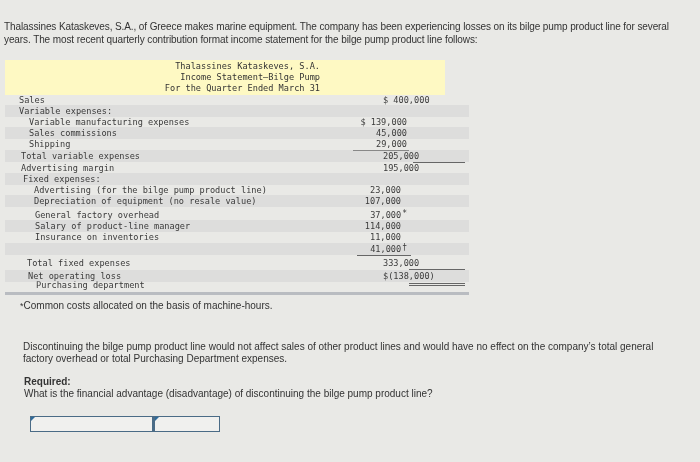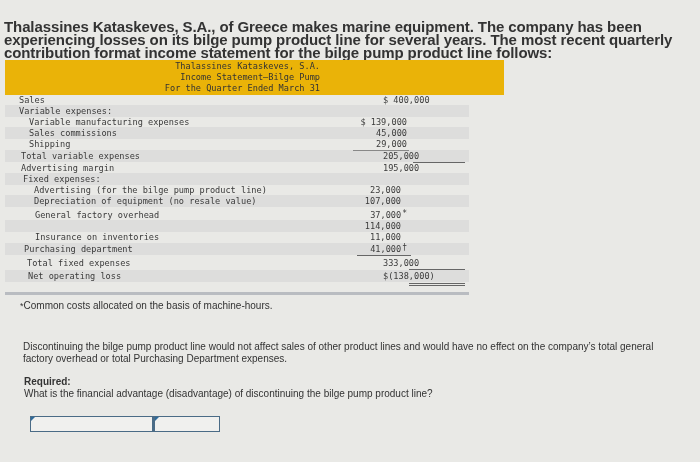--- a/index.html
+++ b/index.html
@@ -13,43 +13,42 @@
       font-family: "Liberation Sans", sans-serif;
       color: #2b2b2b;
       position: relative;
       overflow: hidden;
     }
     .intro {
       position: absolute;
       left: 4px;
       top: 20px;
       width: 692px;
-      font-size: 15px;
+      font-size: 10px;
       line-height: 13px;
       color: #333;
       letter-spacing: -0.1px;
-      font-weight: bold;
     }
     .statement {
       position: absolute;
       left: 5px;
       top: 60px;
       width: 464px;
       height: 234px;
       font-family: "DejaVu Sans Mono", monospace;
       font-size: 8.6px;
       color: #3a3a3a;
     }
     .st-header {
       position: absolute;
       left: 0;
       top: 0;
-      width: 499px;
+      width: 440px;
       height: 35px;
-      background: #eab308;
+      background: #fef9c3;
     }
     .st-header .hline {
       position: absolute;
       left: 0;
       width: 315px;
       text-align: right;
       line-height: 11px;
       color: #333;
     }
     .row {
@@ -205,28 +204,29 @@
   </div>
   <div class="row shade" style="top:135px;">
     <span class="lbl" style="left:29px;">Depreciation of equipment (no resale value)</span>
     <span class="c1"><span>107,000</span><span class="mark-spacer"></span></span>
   </div>
   <div class="row" style="top:149px;">
     <span class="lbl" style="left:30px;">General factory overhead</span>
     <span class="c1"><span>37,000</span><span class="mark">*</span></span>
   </div>
   <div class="row shade" style="top:160px;">
+    <span class="lbl" style="left:30px;">Salary of product-line manager</span>
     <span class="c1"><span>114,000</span><span class="mark-spacer"></span></span>
   </div>
   <div class="row" style="top:171px;">
     <span class="lbl" style="left:30px;">Insurance on inventories</span>
     <span class="c1"><span>11,000</span><span class="mark-spacer"></span></span>
   </div>
   <div class="row shade" style="top:183px;">
-    <span class="lbl" style="left:19px;">Purchasing department</span>
+    <span class="lbl" style="left:31px;margin-top:36px;">Purchasing department</span>
     <span class="c1"><span>41,000</span><span class="mark">†</span></span>
   </div>
   <div class="ul1" style="left:352px; top:195px; width:54px;"></div>
   <div class="row" style="top:197px;">
     <span class="lbl" style="left:22px;">Total fixed expenses</span>
     <span class="c2">333,000</span>
   </div>
   <div class="ul1" style="left:404px; top:209px; width:56px;"></div>
   <div class="row shade" style="top:210px;">
     <span class="lbl" style="left:23px;">Net operating loss</span>

